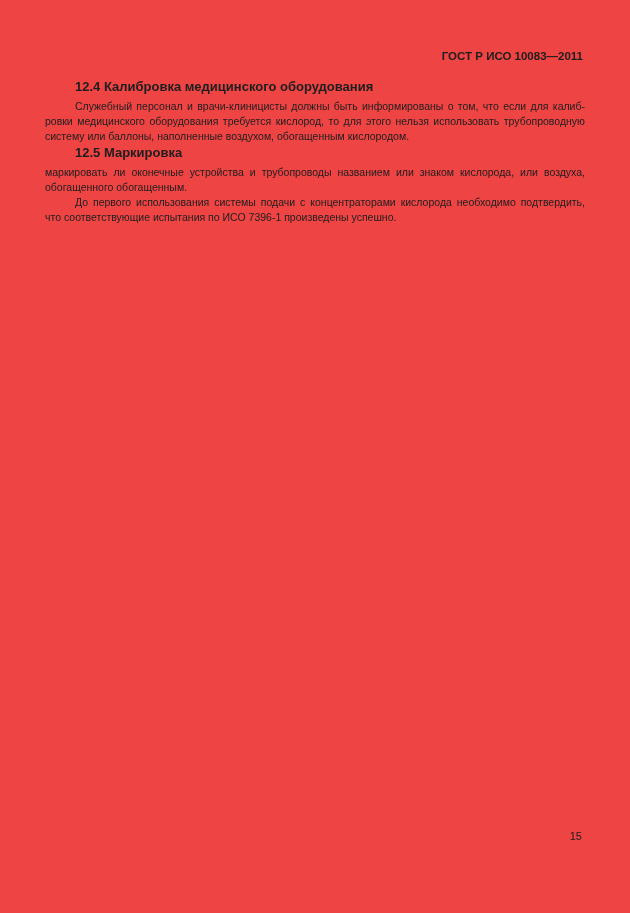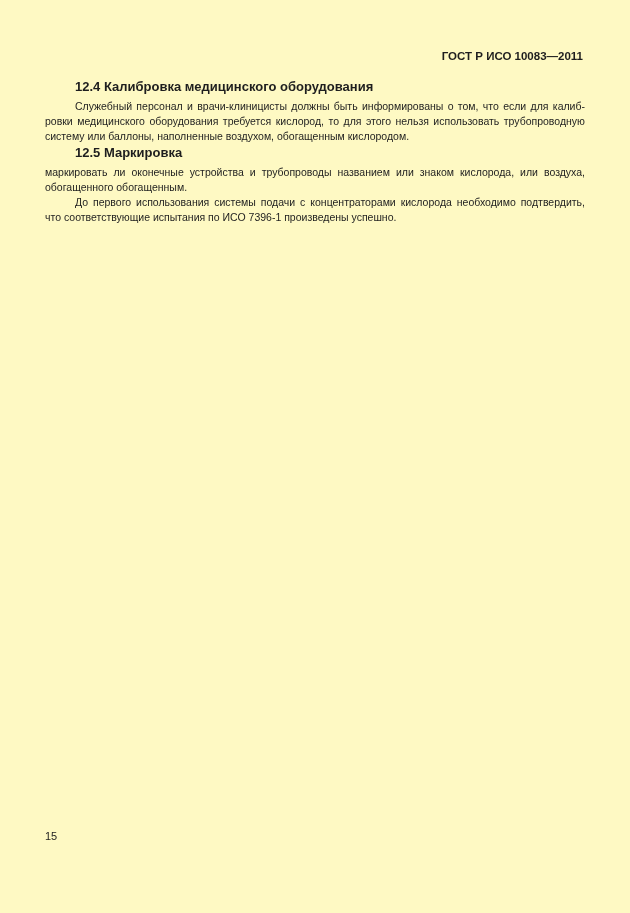--- a/index.html
+++ b/index.html
@@ -4,21 +4,21 @@
 <style>
   html, body {
     margin: 0;
     padding: 0;
     background: #ffffff;
   }
   .page {
     position: relative;
     width: 630px;
     height: 913px;
-    background: #fef9c3;
+    background: #ef4444;
     font-family: "Liberation Sans", sans-serif;
     color: #1e1e1e;
     overflow: hidden;
   }
   .doc-header {
     position: absolute;
     top: 49px;
     left: 45px;
     right: 47px;
     text-align: right;
@@ -52,20 +52,21 @@
     text-align-last: justify;
   }
   .ind {
     text-indent: 30px;
   }
   .page-number {
     position: absolute;
     top: 829px;
     left: 45px;
     right: 48px;
+    text-align: right;
     font-size: 11px;
     line-height: 14px;
   }
 </style>
 </head>
 <body>
 
 <div class="page">
 
   <div class="doc-header">

